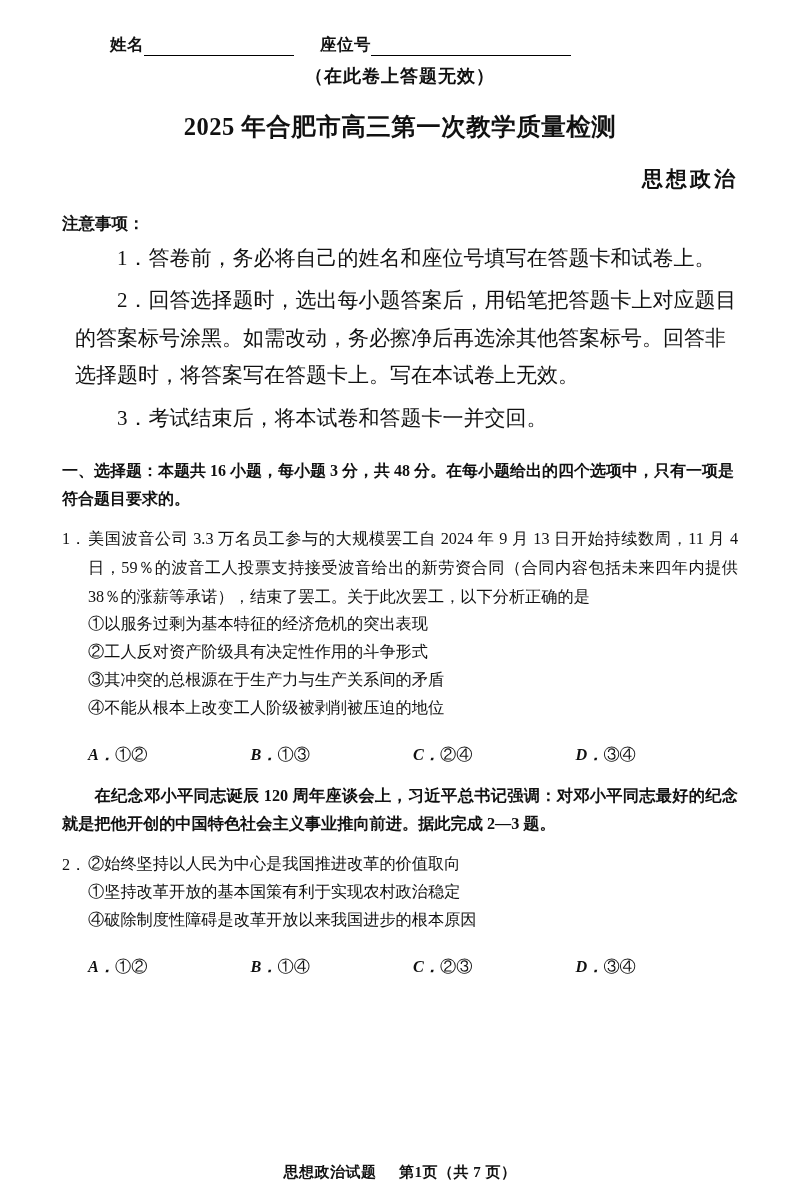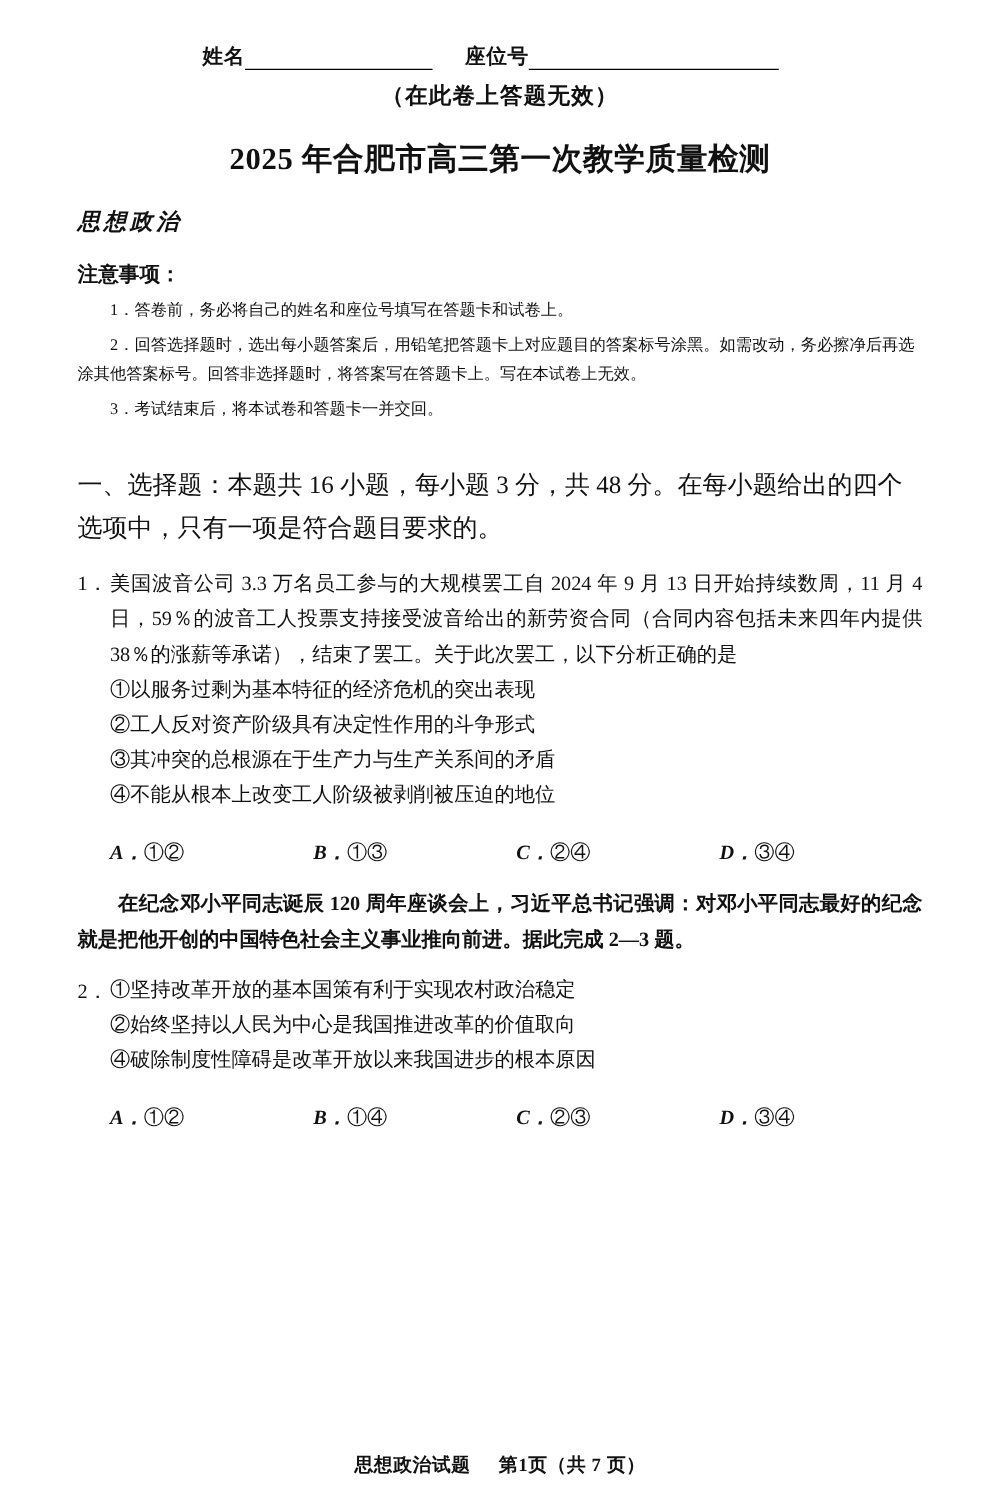--- a/index.html
+++ b/index.html
@@ -28,21 +28,21 @@
     top: 34px;
     width: 676px;
   }
 
   
   .idrow {
     display: flex;
     align-items: flex-end;
     font-size: 16.5px;
     font-weight: bold;
-    margin-left: 100px;
+    margin-left: 48px;
     letter-spacing: 0.5px;
   }
   .idrow .label { white-space: nowrap; }
   .idrow .blank {
     display: inline-block;
     border-bottom: 1.6px solid #000;
     height: 17px;
   }
   .blank-name { width: 150px; margin-right: 26px; }
   .blank-seat { width: 200px; }
@@ -56,53 +56,53 @@
   }
 
   .doc-title {
     text-align: center;
     font-size: 24.5px;
     font-weight: bold;
     margin-top: 22px;
     letter-spacing: 0.5px;
   }
   .doc-subject {
-    text-align: left;
-    font-size: 18px;
+    text-align: right;
+    font-size: 21px;
     font-weight: bold;
     margin-top: 22px;
     letter-spacing: 3px;
-    font-style: italic;
   }
   .doc-meta {
     text-align: center;
     font-size: 16.5px;
     font-weight: bold;
     margin-top: 24px;
   }
   .doc-meta .gap { display: inline-block; width: 42px; }
 
   .sec-head {
     font-size: 16.5px;
     font-weight: bold;
     margin-top: 20px;
   }
 
   .note-item {
-    font-size: 13px;
+    font-size: 21px;
     line-height: 1.78;
     text-indent: 2em;
     margin-top: 5px;
+    margin-left: 13px;
   }
 
   .big-section {
-    font-size: 20px;
-    font-weight: normal;
+    font-size: 16px;
+    font-weight: bold;
     line-height: 1.75;
-    margin-top: 32px;
+    margin-top: 20px;
   }
 
   .q {
     margin-top: 12px;
     font-size: 16.2px;
     line-height: 1.78;
     position: relative;
   }
   .q-body {
     padding-left: 26px;
@@ -197,22 +197,22 @@
           <div class="ch"><b>D．</b><span>③④</span></div>
         </div>
       </div>
     </div>
 
     <div class="lead-para">在纪念邓小平同志诞辰 120 周年座谈会上，习近平总书记强调：对邓小平同志最好的纪念就是把他开创的中国特色社会主义事业推向前进。据此完成 2—3 题。</div>
 
     <div class="q">
       <span class="q-num">2．</span>
       <div class="q-body">
+        <div class="opt-line">②始终坚持以人民为中心是我国推进改革的价值取向</div>
         <div class="opt-line">①坚持改革开放的基本国策有利于实现农村政治稳定</div>
-        <div class="opt-line">②始终坚持以人民为中心是我国推进改革的价值取向</div>
         <div class="opt-line">④破除制度性障碍是改革开放以来我国进步的根本原因</div>
         <div class="choices">
           <div class="ch"><b>A．</b><span>①②</span></div>
           <div class="ch"><b>B．</b><span>①④</span></div>
           <div class="ch"><b>C．</b><span>②③</span></div>
           <div class="ch"><b>D．</b><span>③④</span></div>
         </div>
       </div>
     </div>
 

